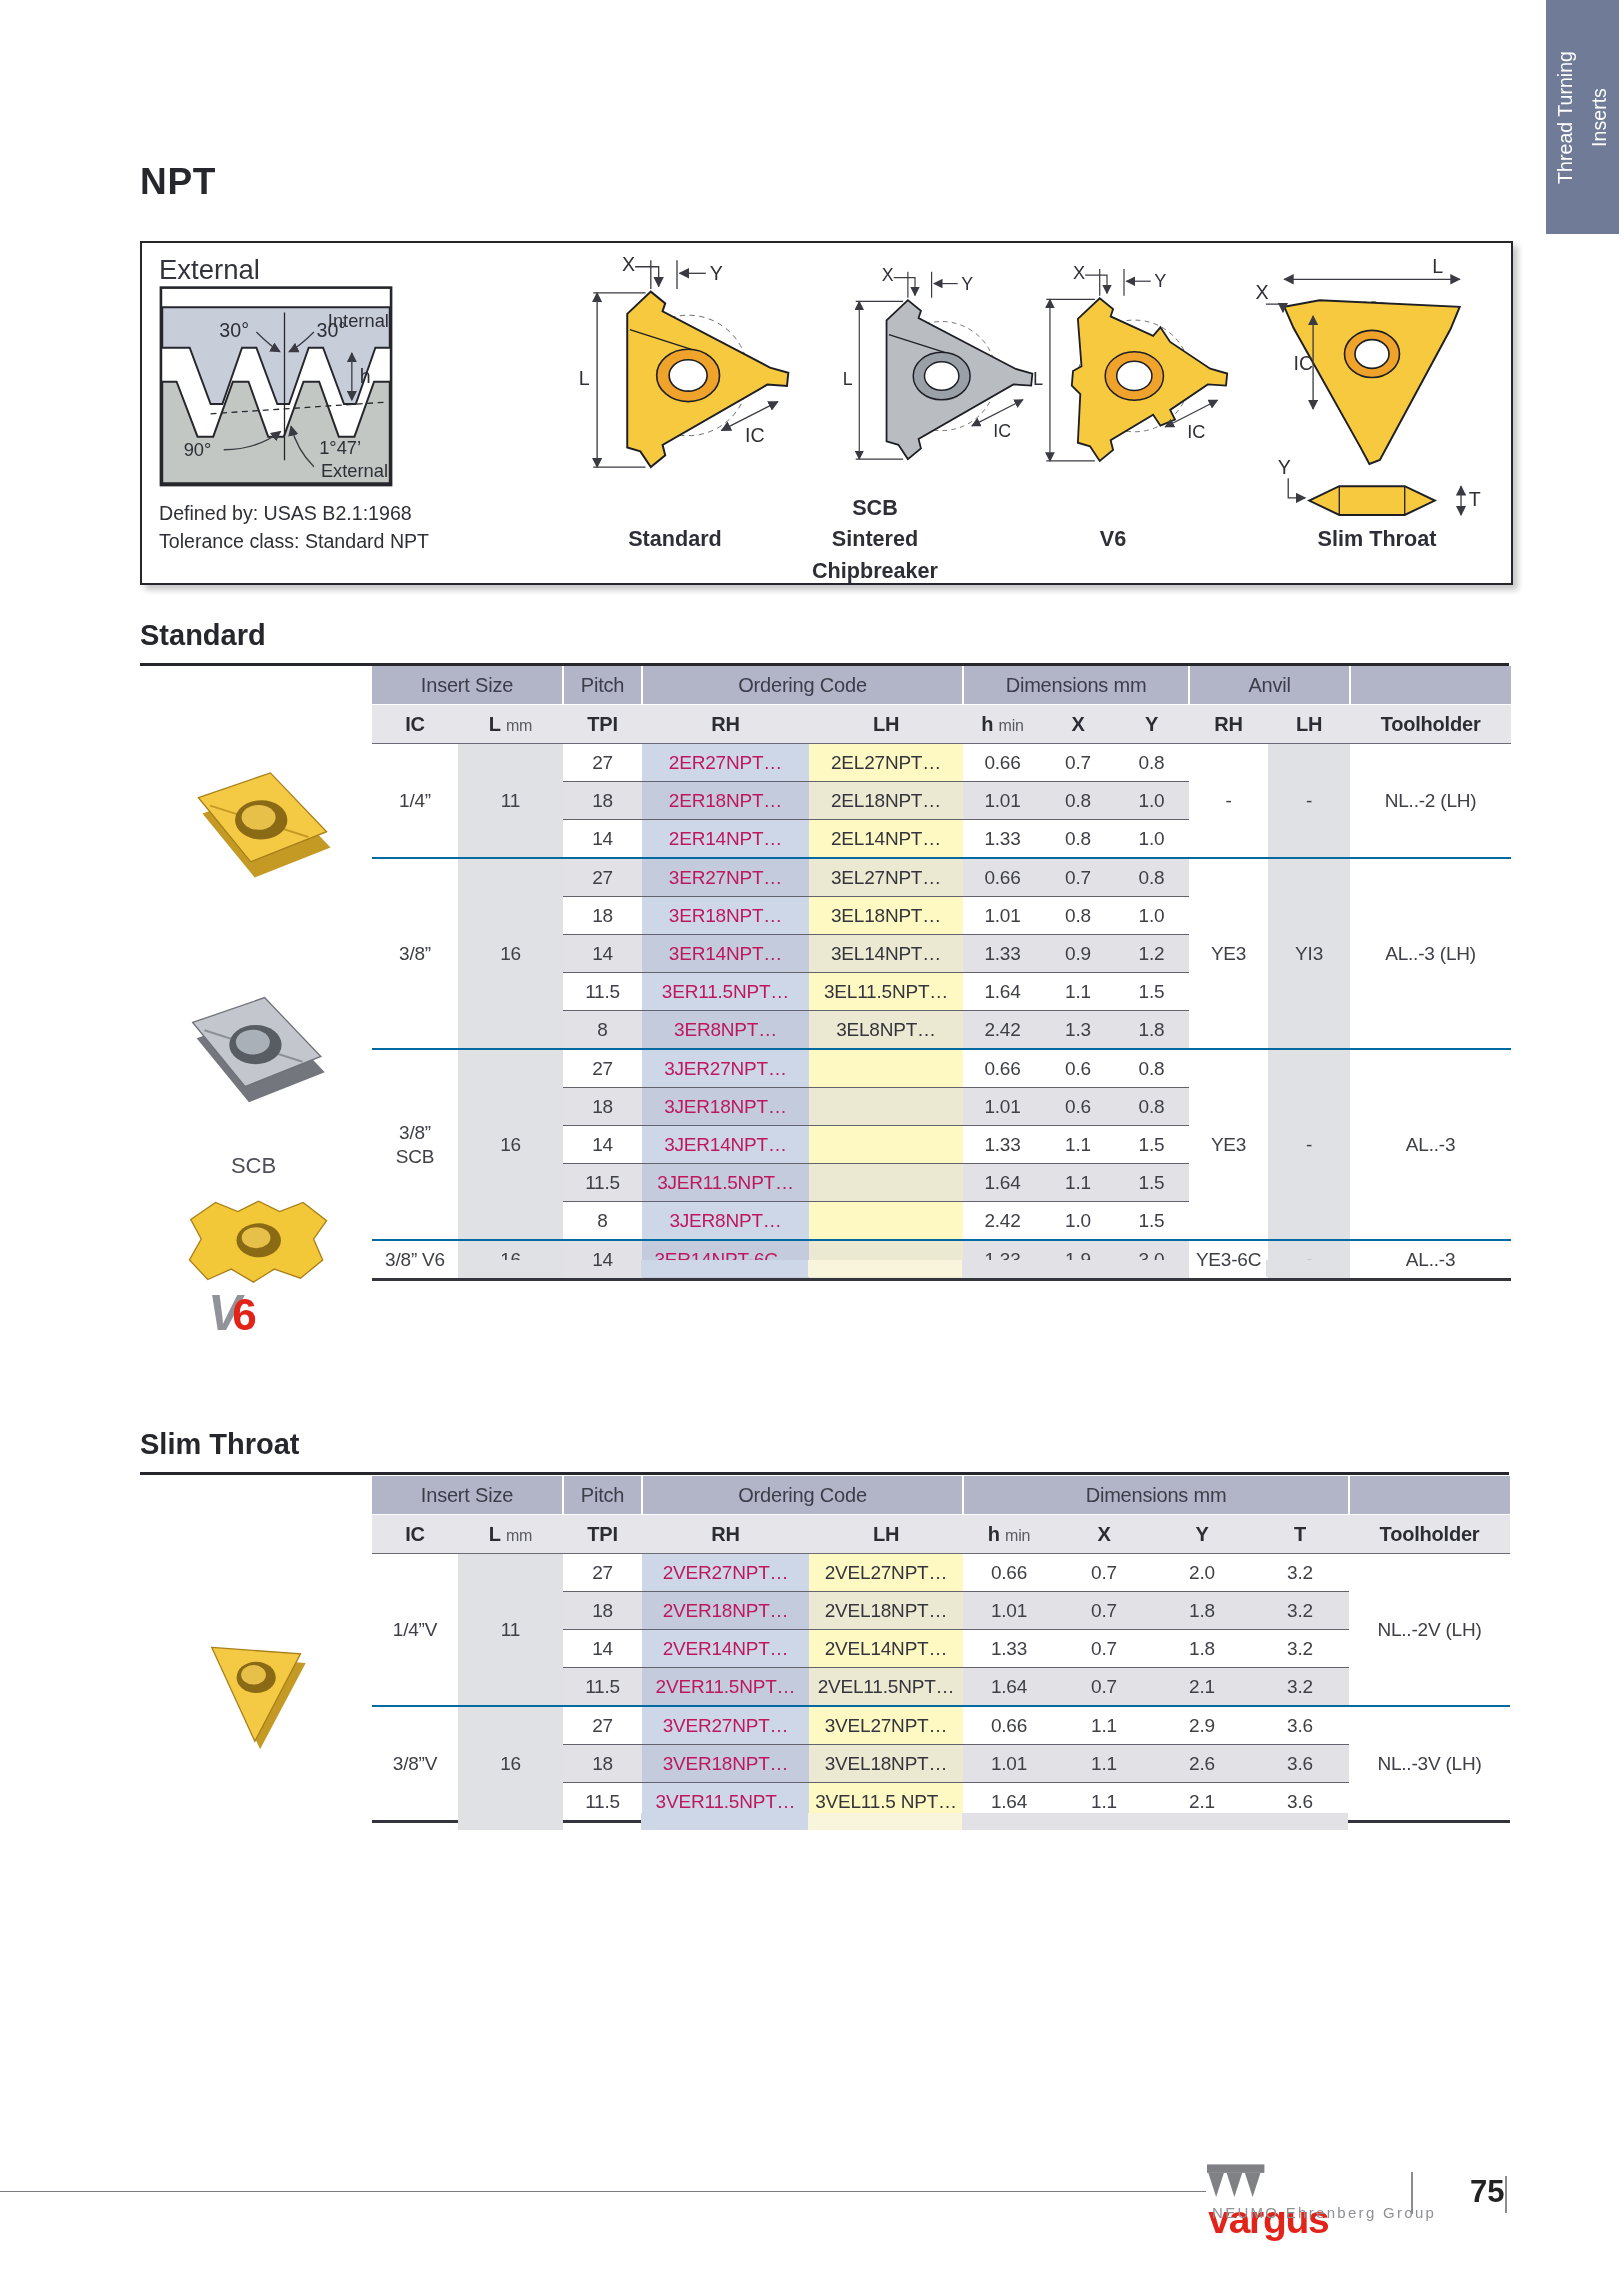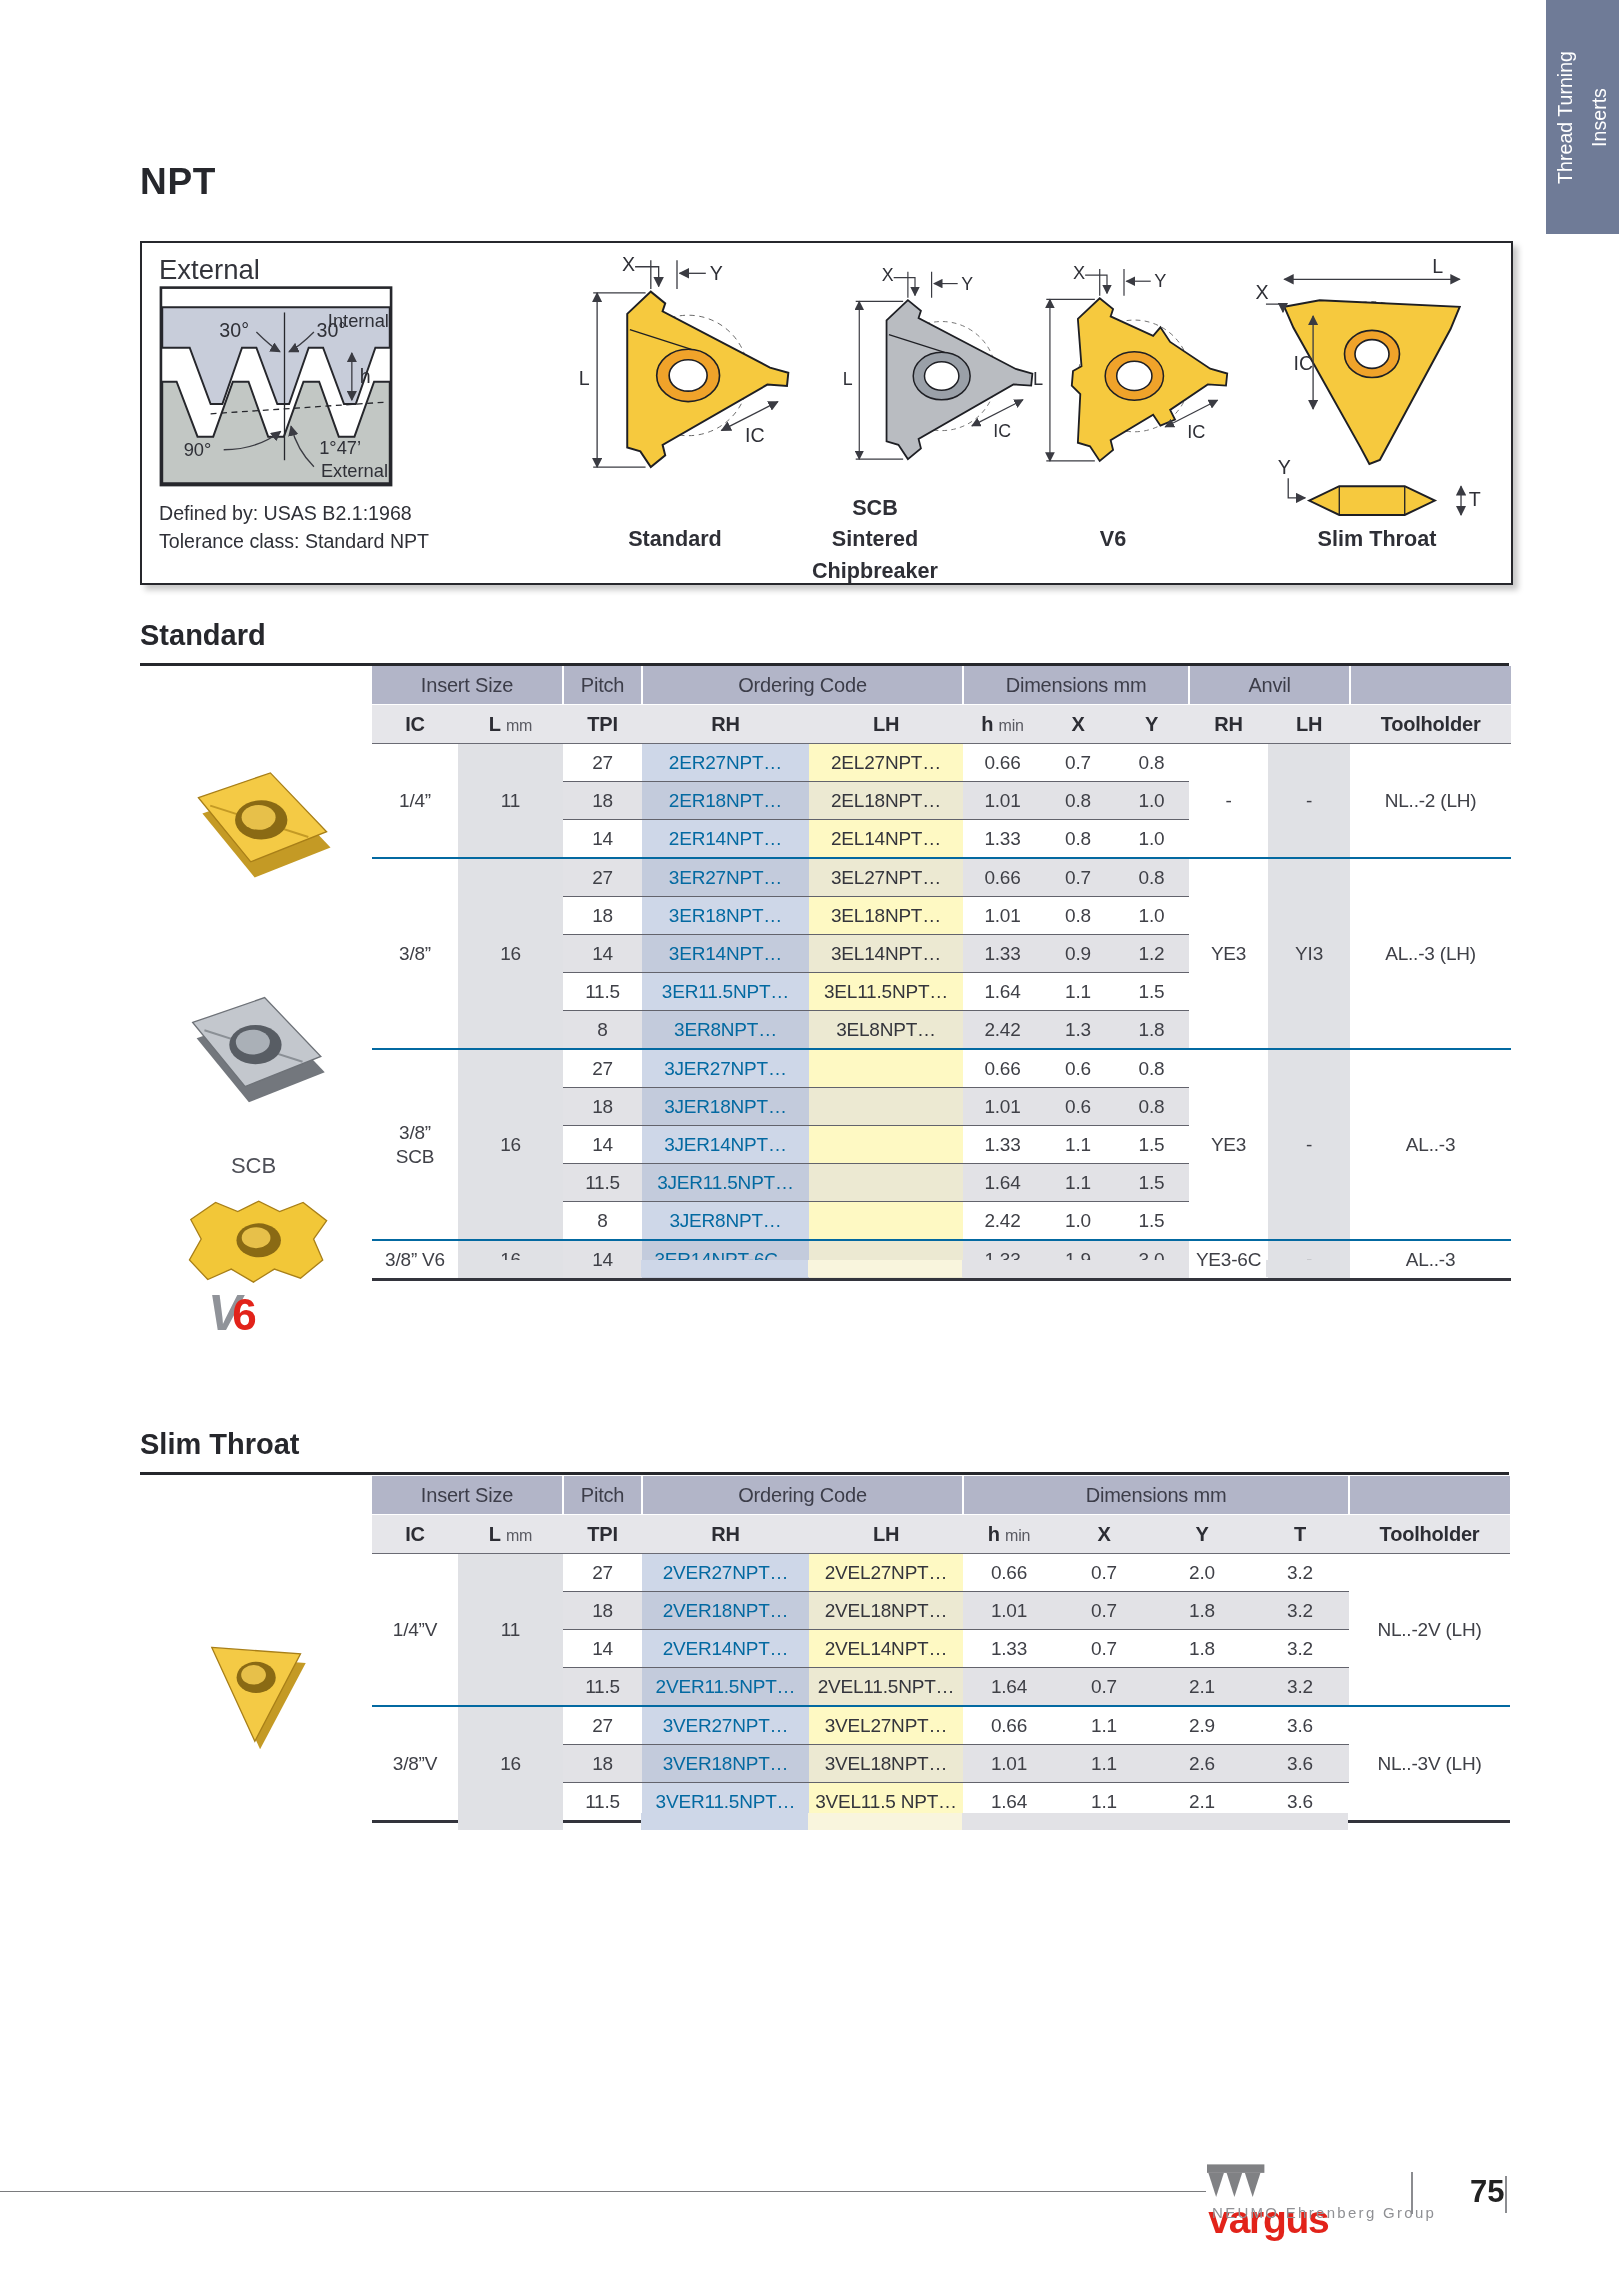--- a/index.html
+++ b/index.html
@@ -30,21 +30,21 @@
 
   
   table.cat{position:absolute;left:372px;border-collapse:collapse;table-layout:fixed;width:1137px;}
   table.cat th,table.cat td{padding:0;text-align:center;vertical-align:middle;font-size:19px;letter-spacing:-0.2px;}
   tr.h1 th{height:38px;background:#b2b5c8;color:#3c3d49;font-weight:400;font-size:20px;border-bottom:1.3px solid #fff;}
   tr.h1 th.hsep{border-right:2px solid #fff;}
   tr.h2 th{height:38px;background:#e6e6ea;color:#2c2d34;font-weight:700;font-size:20px;border-bottom:1.3px solid #6a6b74;}
   .unit{font-weight:400;color:#595a62;font-size:16px;}
   tbody td{height:37px;color:#3f4047;background:#fff;}
   td.c-l,td.c-alh{background:#e0e1e5;}
-  td.c-rh{background:#ced7e8;color:#0369a1;margin-top:9px;}
+  td.c-rh{background:#ced7e8;color:#be185d;margin-top:9px;}
   td.c-lh{background:#fef9c3;color:#34353c;}
   tr.alt td.c-tpi,tr.alt td.c-d{background:#e2e2e6;}
   tr.alt td.c-rh{background:#c3cbdc;}
   tr.alt td.c-lh{background:#ece9d2;}
   td.sep{border-bottom:1.3px solid #62636c;}
   td.ge{border-bottom:2px solid #0369a1;}
   td.te{border-bottom:3.3px solid #33343c;}
   .ic2{display:block;line-height:1.25;}
 
   

